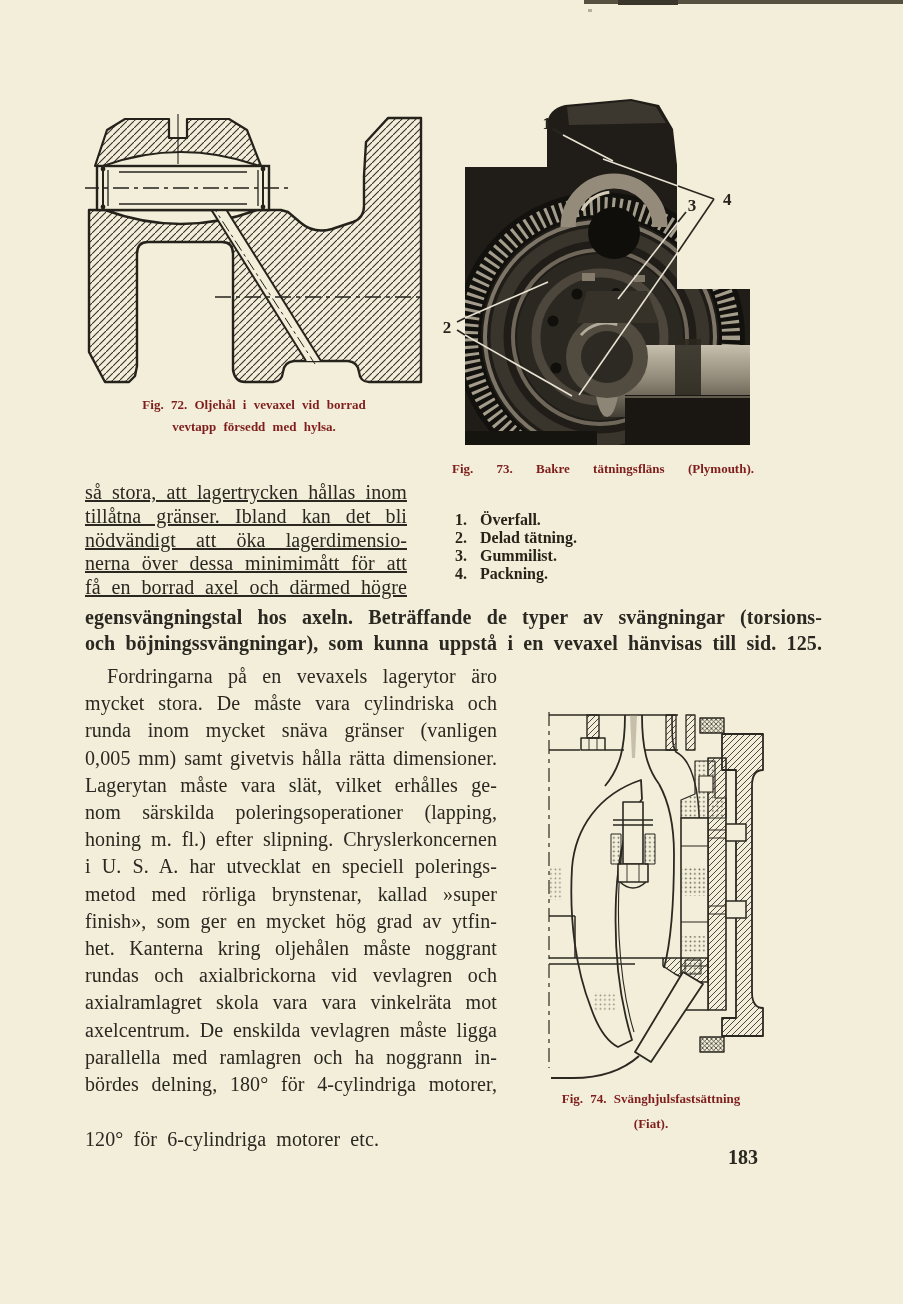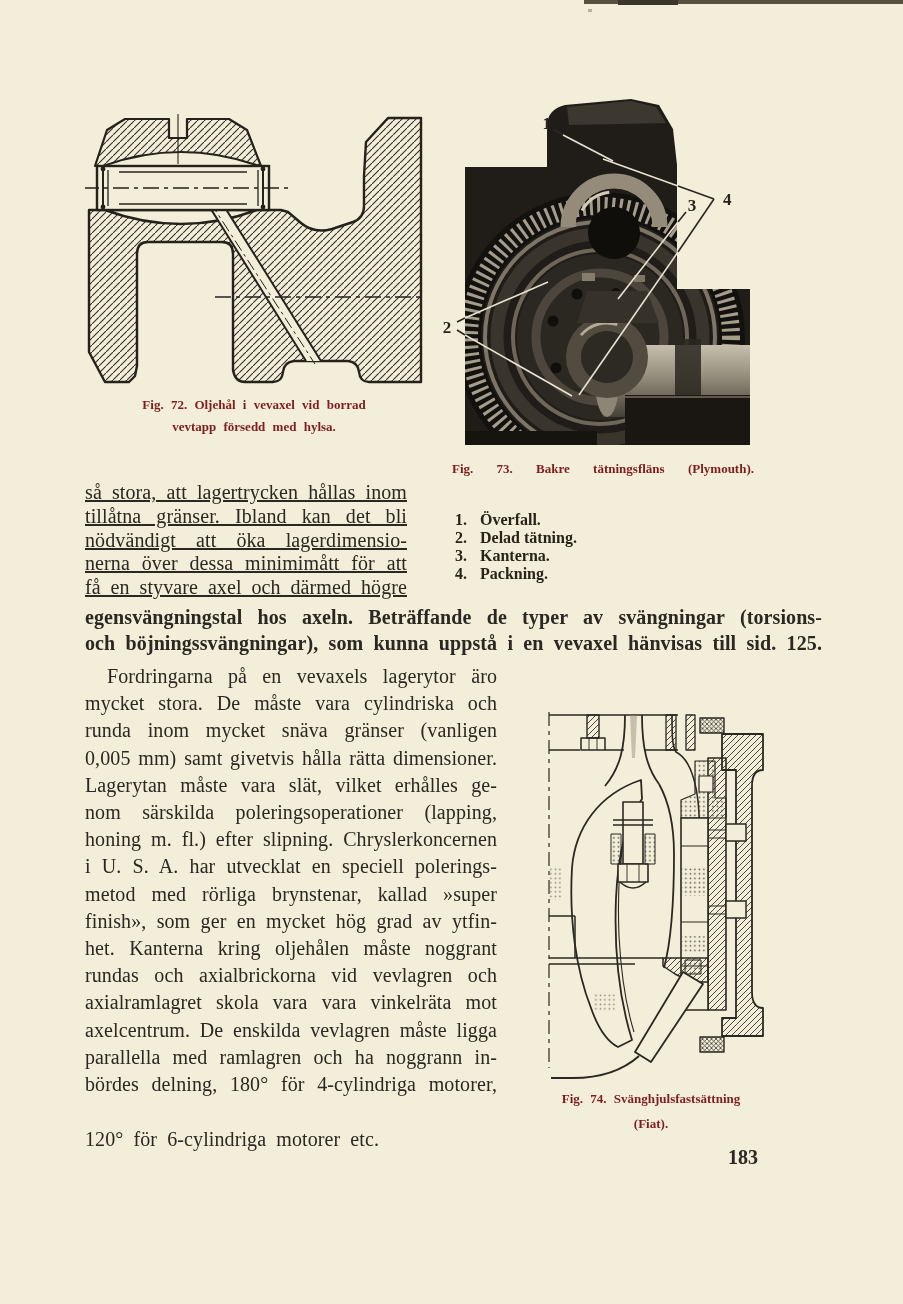--- a/index.html
+++ b/index.html
@@ -152,30 +152,30 @@
       <text x="12" y="238" text-anchor="middle">2</text>
       <text x="257" y="116" text-anchor="middle">3</text>
       <text x="288" y="110" text-anchor="start">4</text>
     </g>
   </svg>
 
   <div class="abs cap" id="fig73-caption">Fig. 73. Bakre tätningsfläns (Plymouth).</div>
   <div class="abs" id="fig73-legend">
     <div><span class="legend-num">1.</span><span>Överfall.</span></div>
     <div><span class="legend-num">2.</span><span>Delad tätning.</span></div>
-    <div><span class="legend-num">3.</span><span>Kanterna.</span></div>
+    <div><span class="legend-num">3.</span><span>Gummilist.</span></div>
     <div><span class="legend-num">4.</span><span>Packning.</span></div>
   </div>
 
   <div class="abs body-text" id="para1">
     <div class="jline">så stora, att lagertrycken hållas inom</div>
     <div class="jline">tillåtna gränser. Ibland kan det bli</div>
     <div class="jline">nödvändigt att öka lagerdimensio-</div>
     <div class="jline">nerna över dessa minimimått för att</div>
-    <div class="jline">få en styvare axel och därmed högre</div>
+    <div class="jline">få en borrad axel och därmed högre</div>
   </div>
 
   <div class="abs body-text" id="wide-lines">
     <div class="jline">egensvängningstal hos axeln. Beträffande de typer av svängningar (torsions-</div>
     <div class="jline">och böjningssvängningar), som kunna uppstå i en vevaxel hänvisas till sid. 125.</div>
   </div>
 
   <div class="abs body-text" id="para2">
     <div class="jline indent">Fordringarna på en vevaxels lagerytor äro</div>
     <div class="jline">mycket stora. De måste vara cylindriska och</div>

